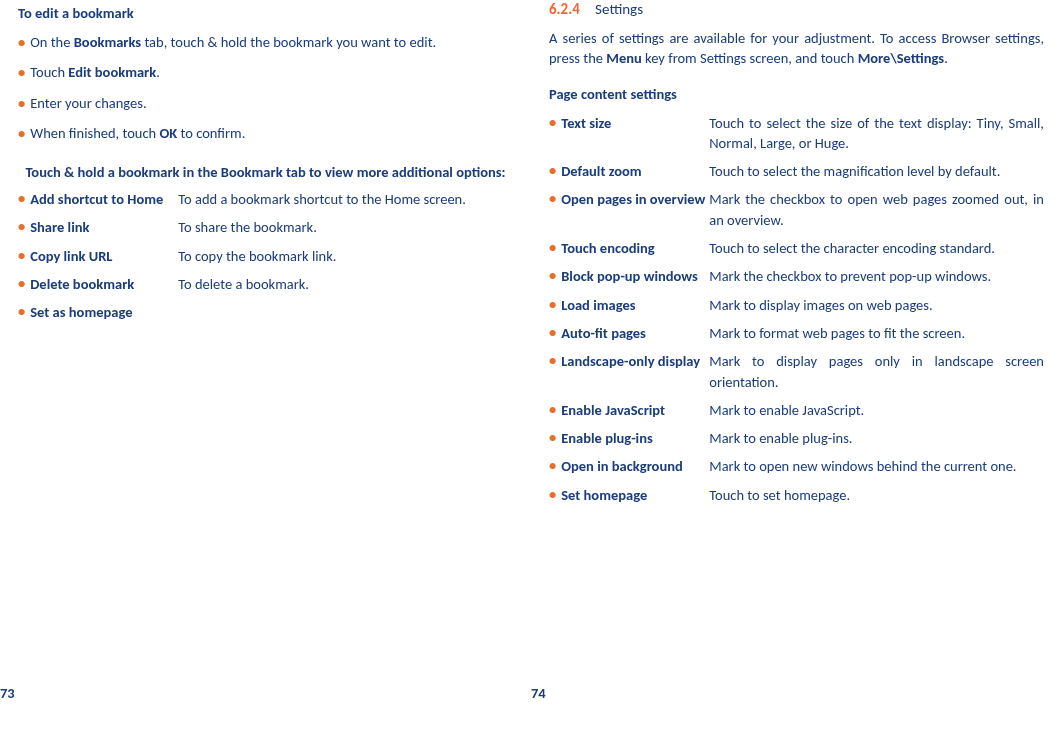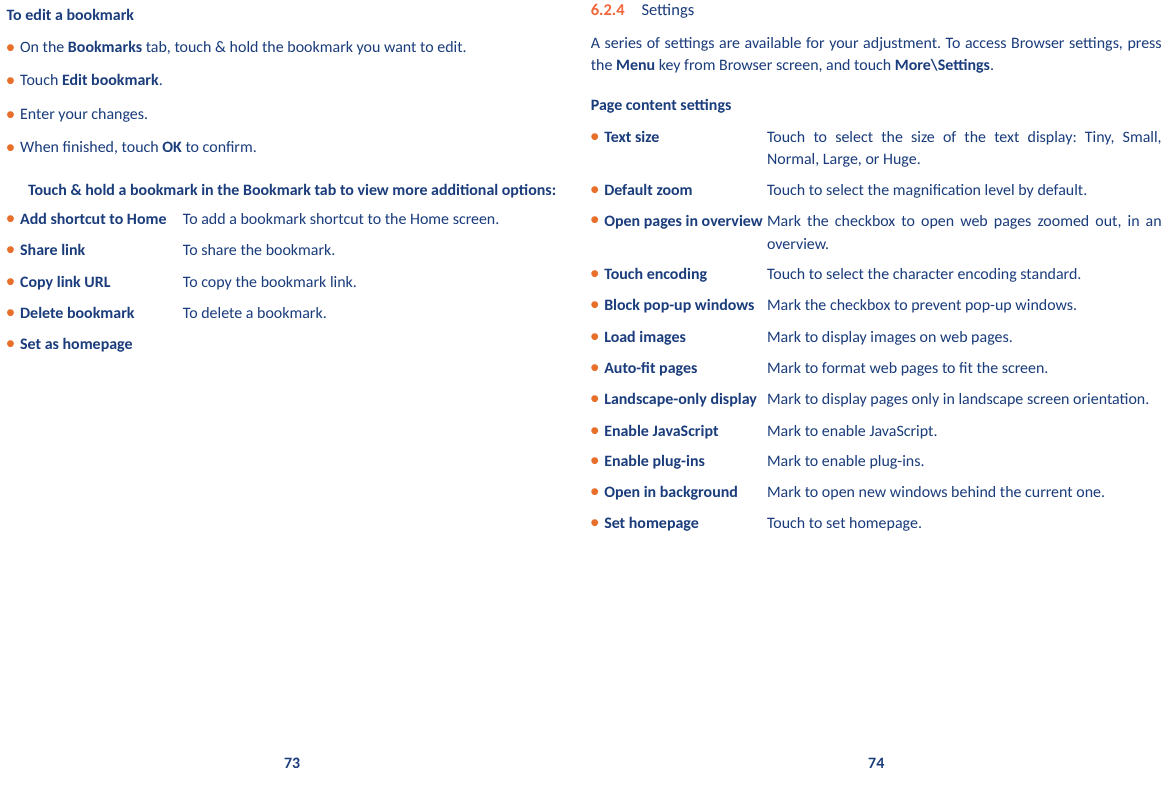--- a/index.html
+++ b/index.html
@@ -8,30 +8,30 @@
       font-family: 'Gill Sans', 'Gill Sans MT', Calibri, sans-serif;
       font-size: 14.5px;
       color: #1b3d7c;
       width: 1062px;
       height: 732px;
       display: flex;
       background: #fff;
     }
     .page {
       width: 50%;
-      padding: 0 6px;
+      padding: 0 18px;
       box-sizing: border-box;
       position: relative;
     }
     .page-number {
       position: absolute;
       bottom: 30px;
       left: 0;
       right: 0;
-      text-align: center;
+      text-align: left;
       font-weight: bold;
       color: #1b3d7c;
     }
     .heading-bold {
       font-weight: bold;
       margin: 4px 0;
     }
     .bullet-list {
       margin: 4px 0;
     }
@@ -153,21 +153,21 @@
     </div>
   <div class="page-number">73</div>
 </div>
 
 <div class="page">
   <div class="section-head">
     <span class="section-num">6.2.4</span>
     <span class="section-title">Settings</span>
   </div>
   <p class="para">
-    <span>A series of settings are available for your adjustment. To access Browser settings, press the </span><span class="bold">Menu</span><span> key from Browser screen, and touch </span><span class="bold">More\Settings</span><span>.</span>
+    <span>A series of settings are available for your adjustment. To access Browser settings, press the </span><span class="bold">Menu</span><span> key from Settings screen, and touch </span><span class="bold">More\Settings</span><span>.</span>
   </p>
   <div class="subhead">Page content settings</div>
   <div class="bullet-list right-options" id="right-options">
       <div class="option-row">
         <span class="option-bullet">•</span>
         <span class="option-label">Text size</span>
         <span class="option-desc">Touch to select the size of the text display: Tiny, Small, Normal, Large, or Huge.</span>
       </div>
       <div class="option-row">
         <span class="option-bullet">•</span>

